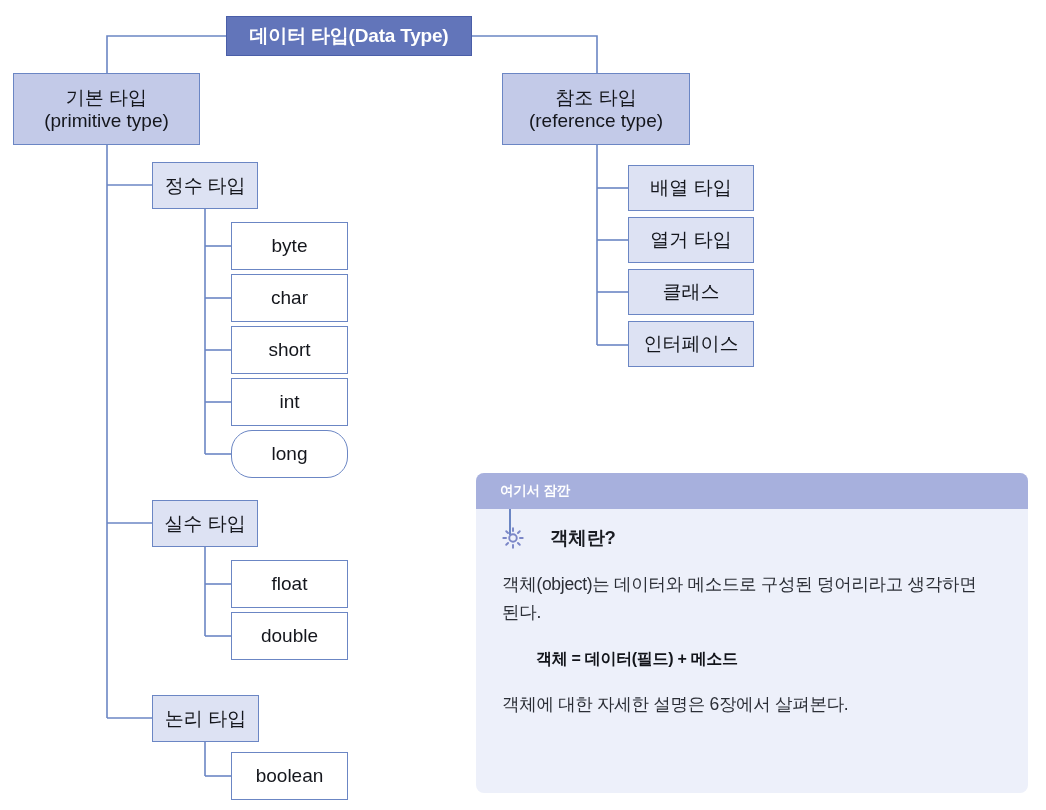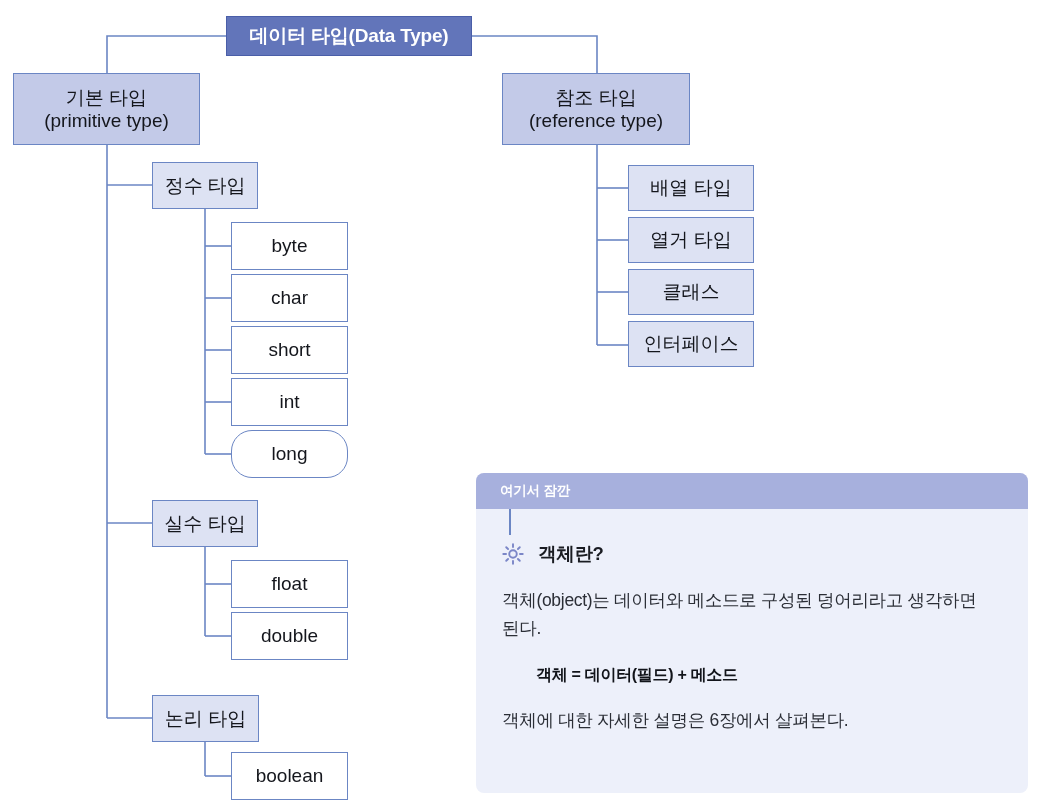--- a/index.html
+++ b/index.html
@@ -117,22 +117,22 @@
     height: 26px;
     background: #6b86c4;
   }
   #callout-body {
     position: relative;
     padding: 14px 30px 0 26px;
   }
   .callout-title-row {
     display: flex;
     align-items: center;
-    gap: 14px;
-    margin-top: 18px;
+    gap: 26px;
+    margin-top: 2px;
   }
   .sun-icon {
     width: 22px;
     height: 22px;
     flex: 0 0 22px;
     display: block;
   }
   #callout-title {
     font-size: 18.5px;
     font-weight: bold;

